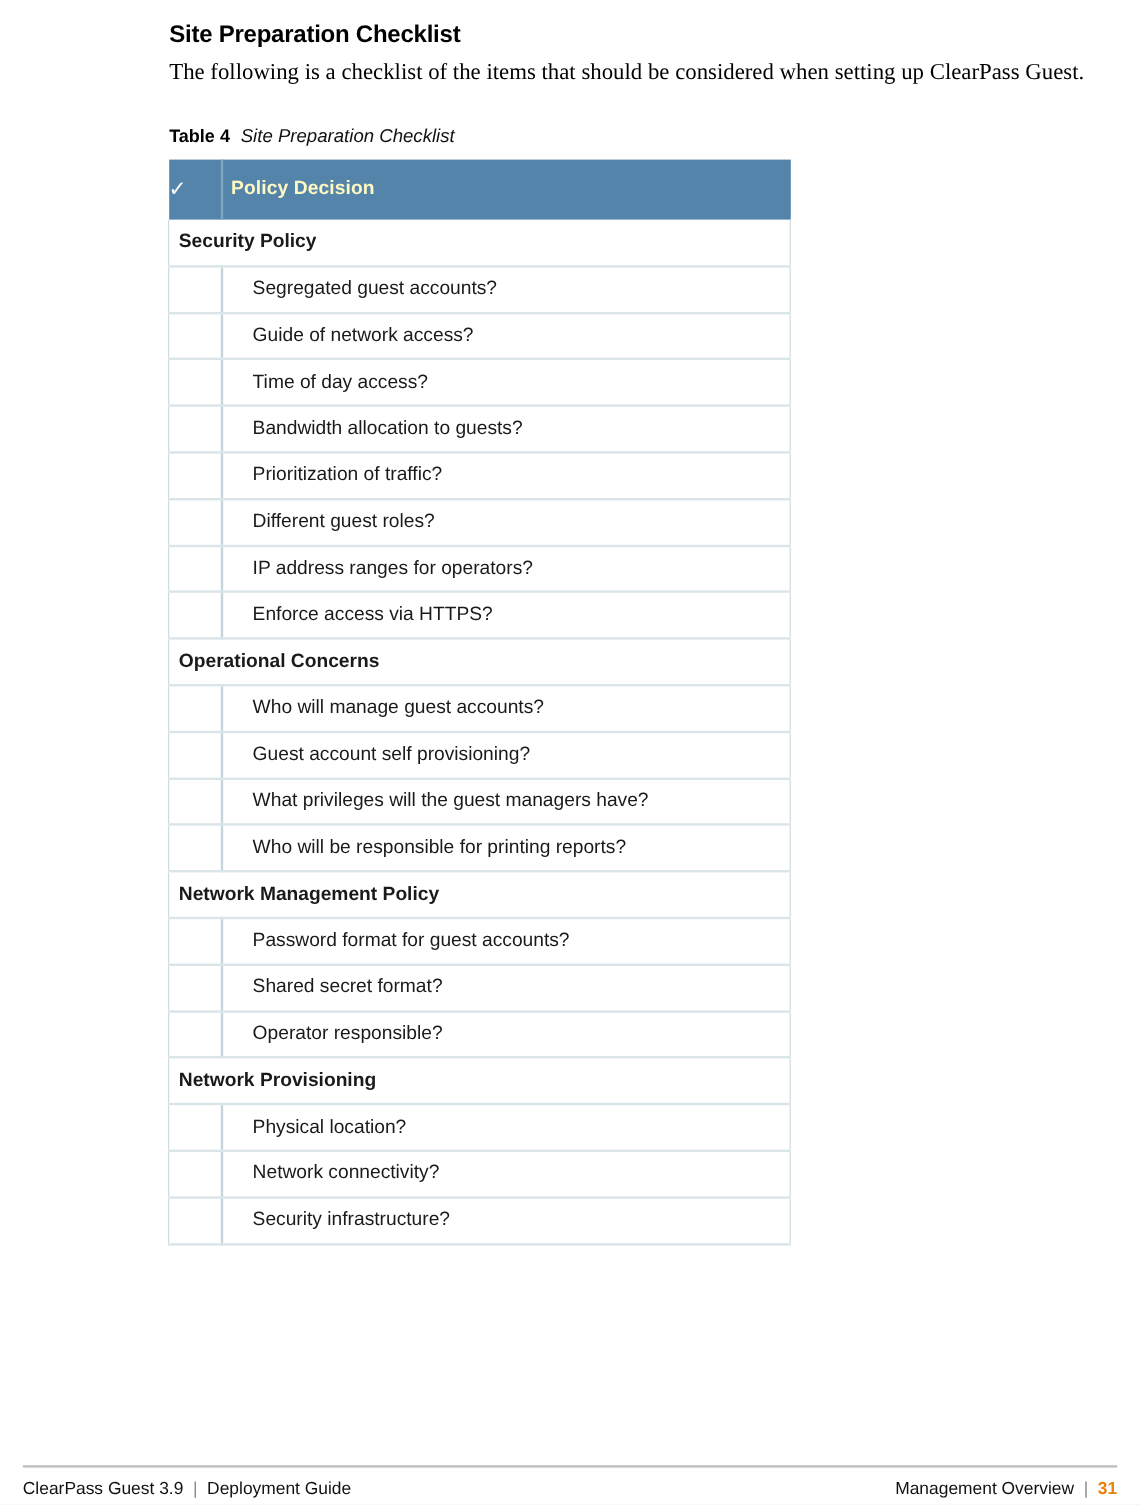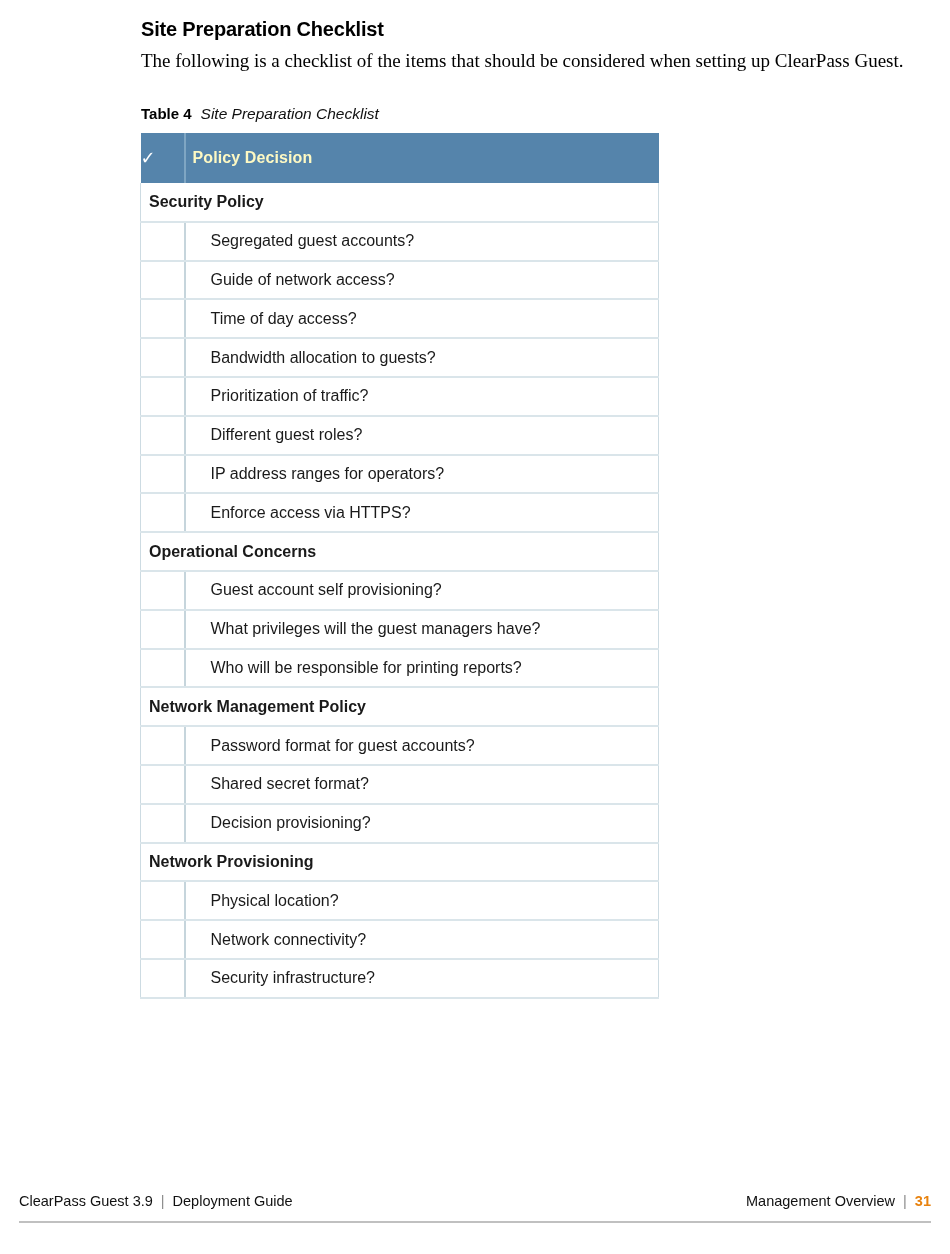--- a/index.html
+++ b/index.html
@@ -102,21 +102,21 @@
   }
   .footer-divider {
     position: absolute;
     top: 1221px; left: 19px;
     width: 912px;
     height: 2px;
     background: var(--footer-line, #c0c0c0);
   }
   .footer {
     position: absolute;
-    top: 1193px; left: 19px;
+    top: 1233px; left: 19px;
     width: 912px;
     display: flex;
     justify-content: space-between;
     align-items: center;
     font-size: 14.5px;
     color: #111;
   }
   .footer-left, .footer-right {
     display: flex;
     align-items: baseline;
@@ -189,20 +189,24 @@
         </tr>
         <tr>
           <td class="check-cell"></td>
           <td class="item-cell"><span>Enforce access via HTTPS?</span></td>
         </tr>
         <tr>
           <td class="section-cell" colspan="2"><span>Operational Concerns</span></td>
         </tr>
         <tr>
           <td class="check-cell"></td>
+          <td class="item-cell"><span>Who will manage guest accounts?</span></td>
+        </tr>
+        <tr>
+          <td class="check-cell"></td>
           <td class="item-cell"><span>Guest account self provisioning?</span></td>
         </tr>
         <tr>
           <td class="check-cell"></td>
           <td class="item-cell"><span>What privileges will the guest managers have?</span></td>
         </tr>
         <tr>
           <td class="check-cell"></td>
           <td class="item-cell"><span>Who will be responsible for printing reports?</span></td>
         </tr>
@@ -212,21 +216,21 @@
         <tr>
           <td class="check-cell"></td>
           <td class="item-cell"><span>Password format for guest accounts?</span></td>
         </tr>
         <tr>
           <td class="check-cell"></td>
           <td class="item-cell"><span>Shared secret format?</span></td>
         </tr>
         <tr>
           <td class="check-cell"></td>
-          <td class="item-cell"><span>Decision provisioning?</span></td>
+          <td class="item-cell"><span>Operator responsible?</span></td>
         </tr>
         <tr>
           <td class="section-cell" colspan="2"><span>Network Provisioning</span></td>
         </tr>
         <tr>
           <td class="check-cell"></td>
           <td class="item-cell"><span>Physical location?</span></td>
         </tr>
         <tr>
           <td class="check-cell"></td>

